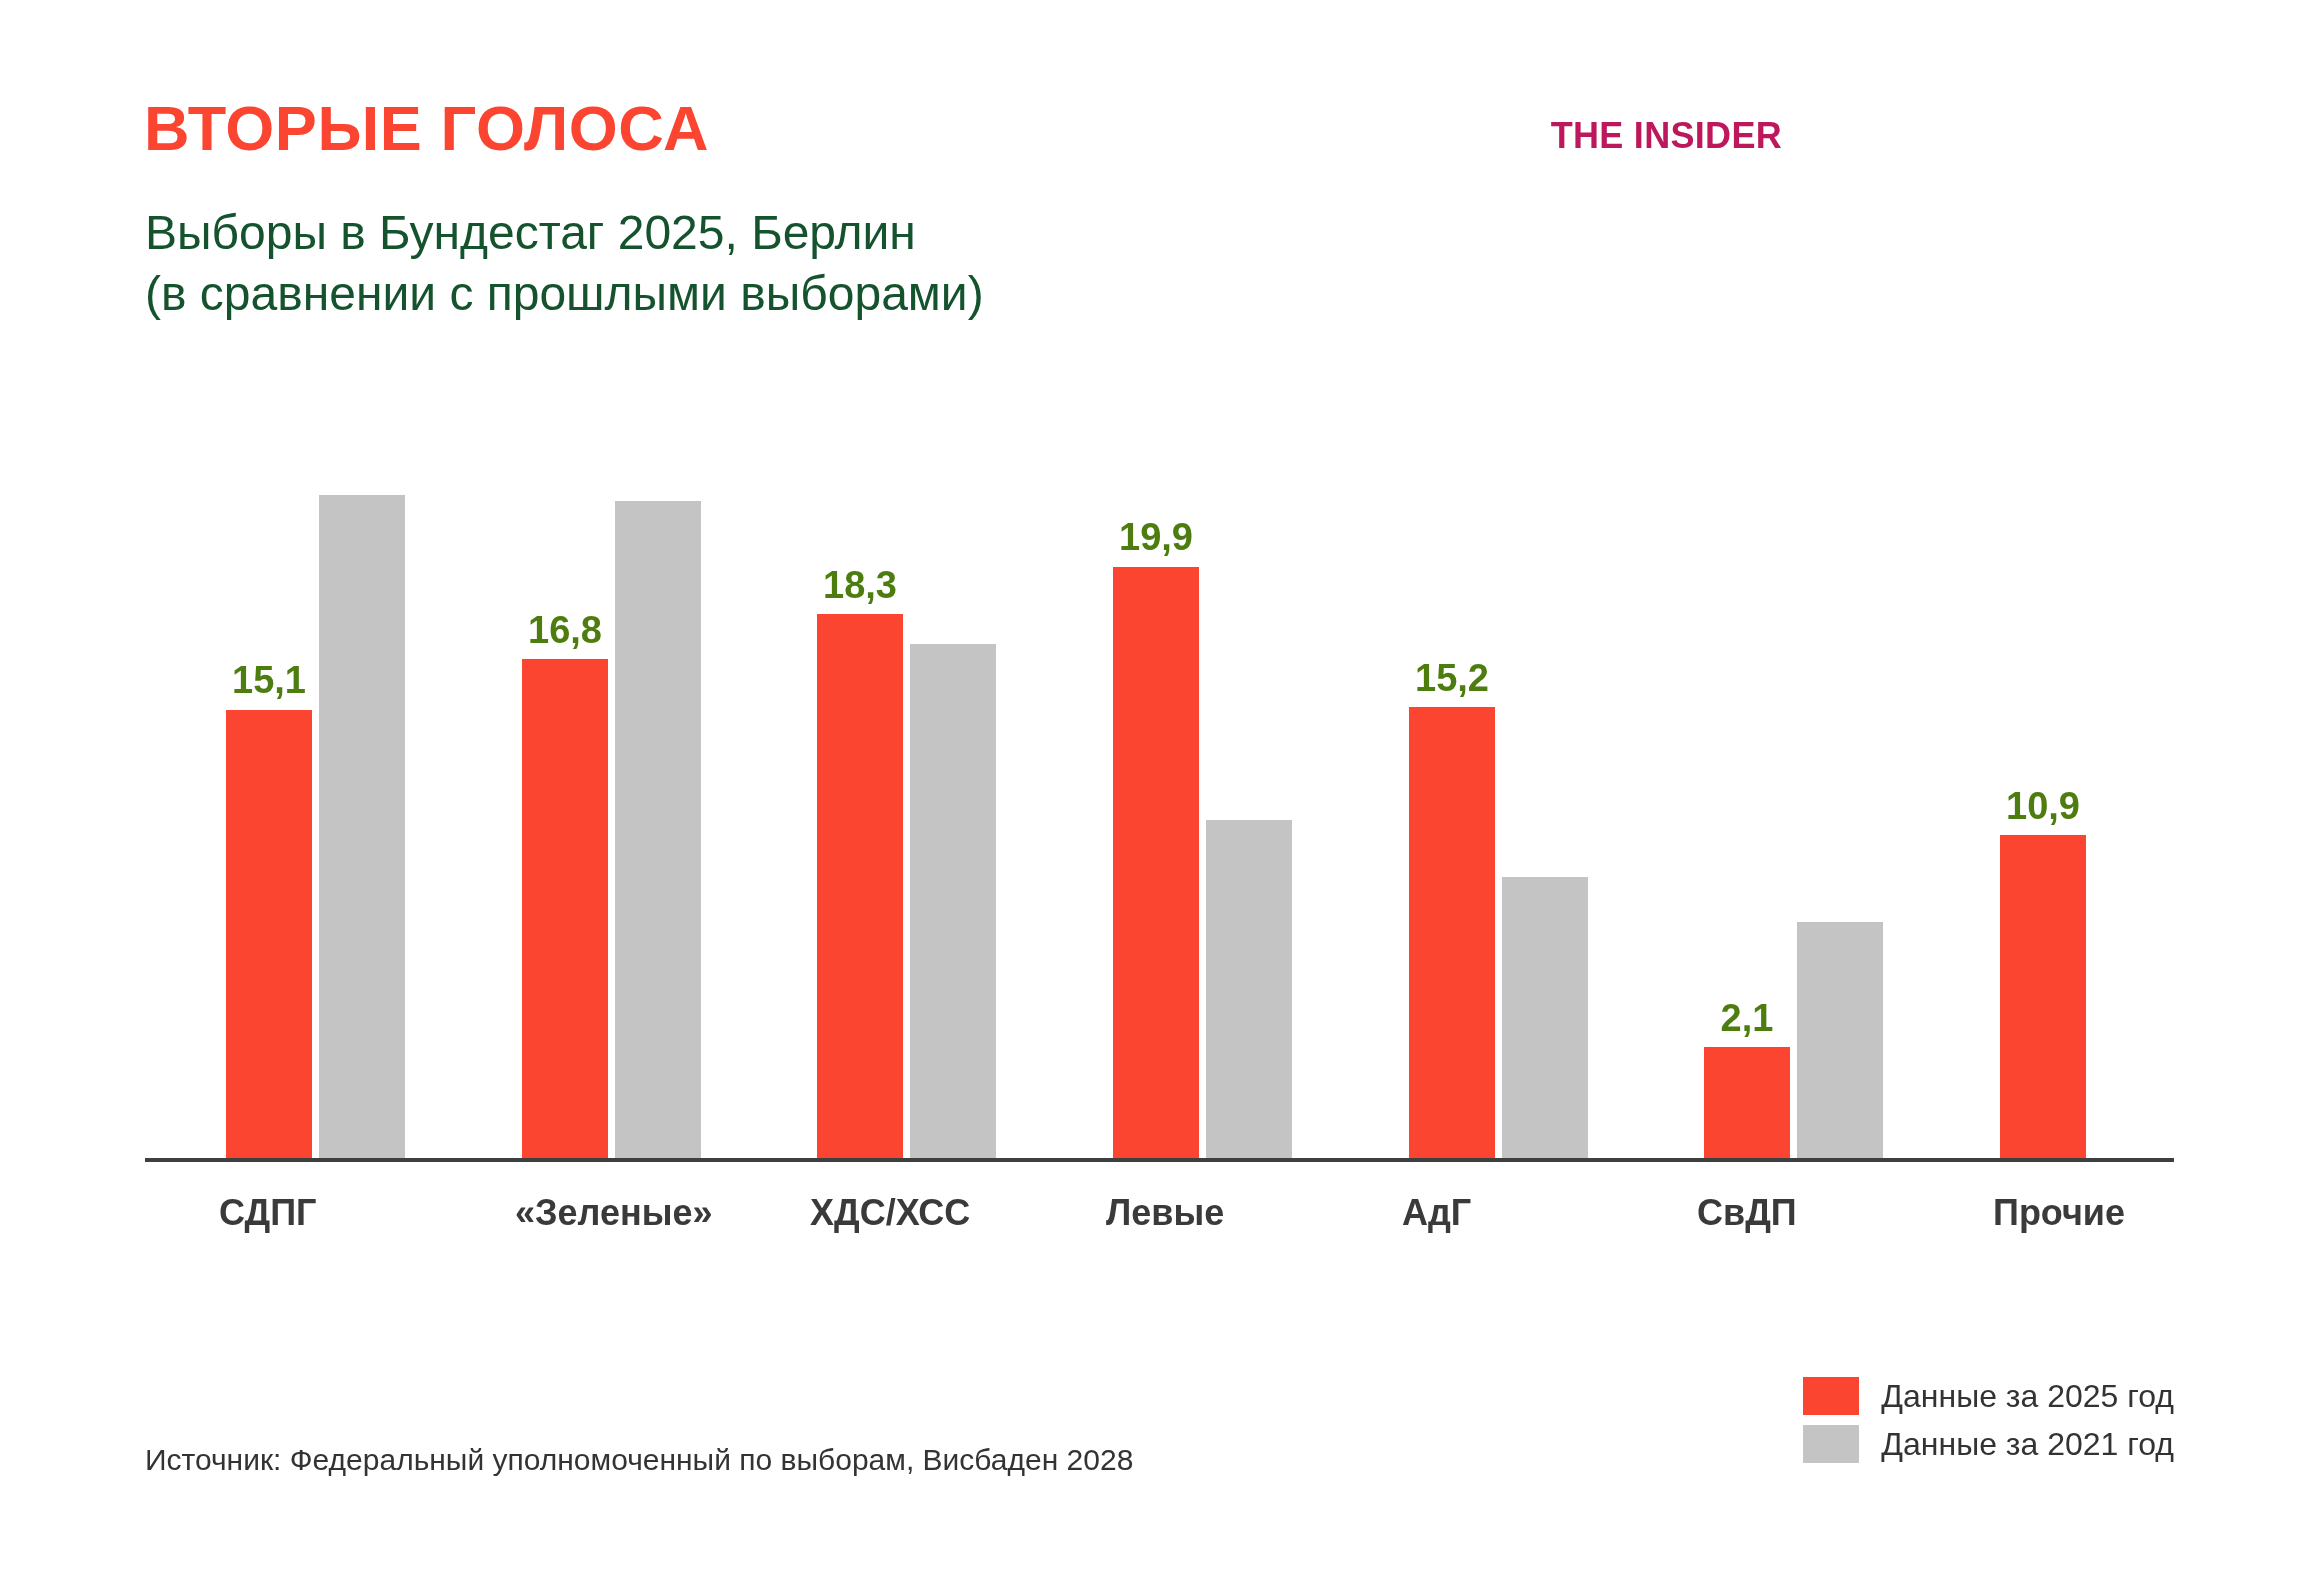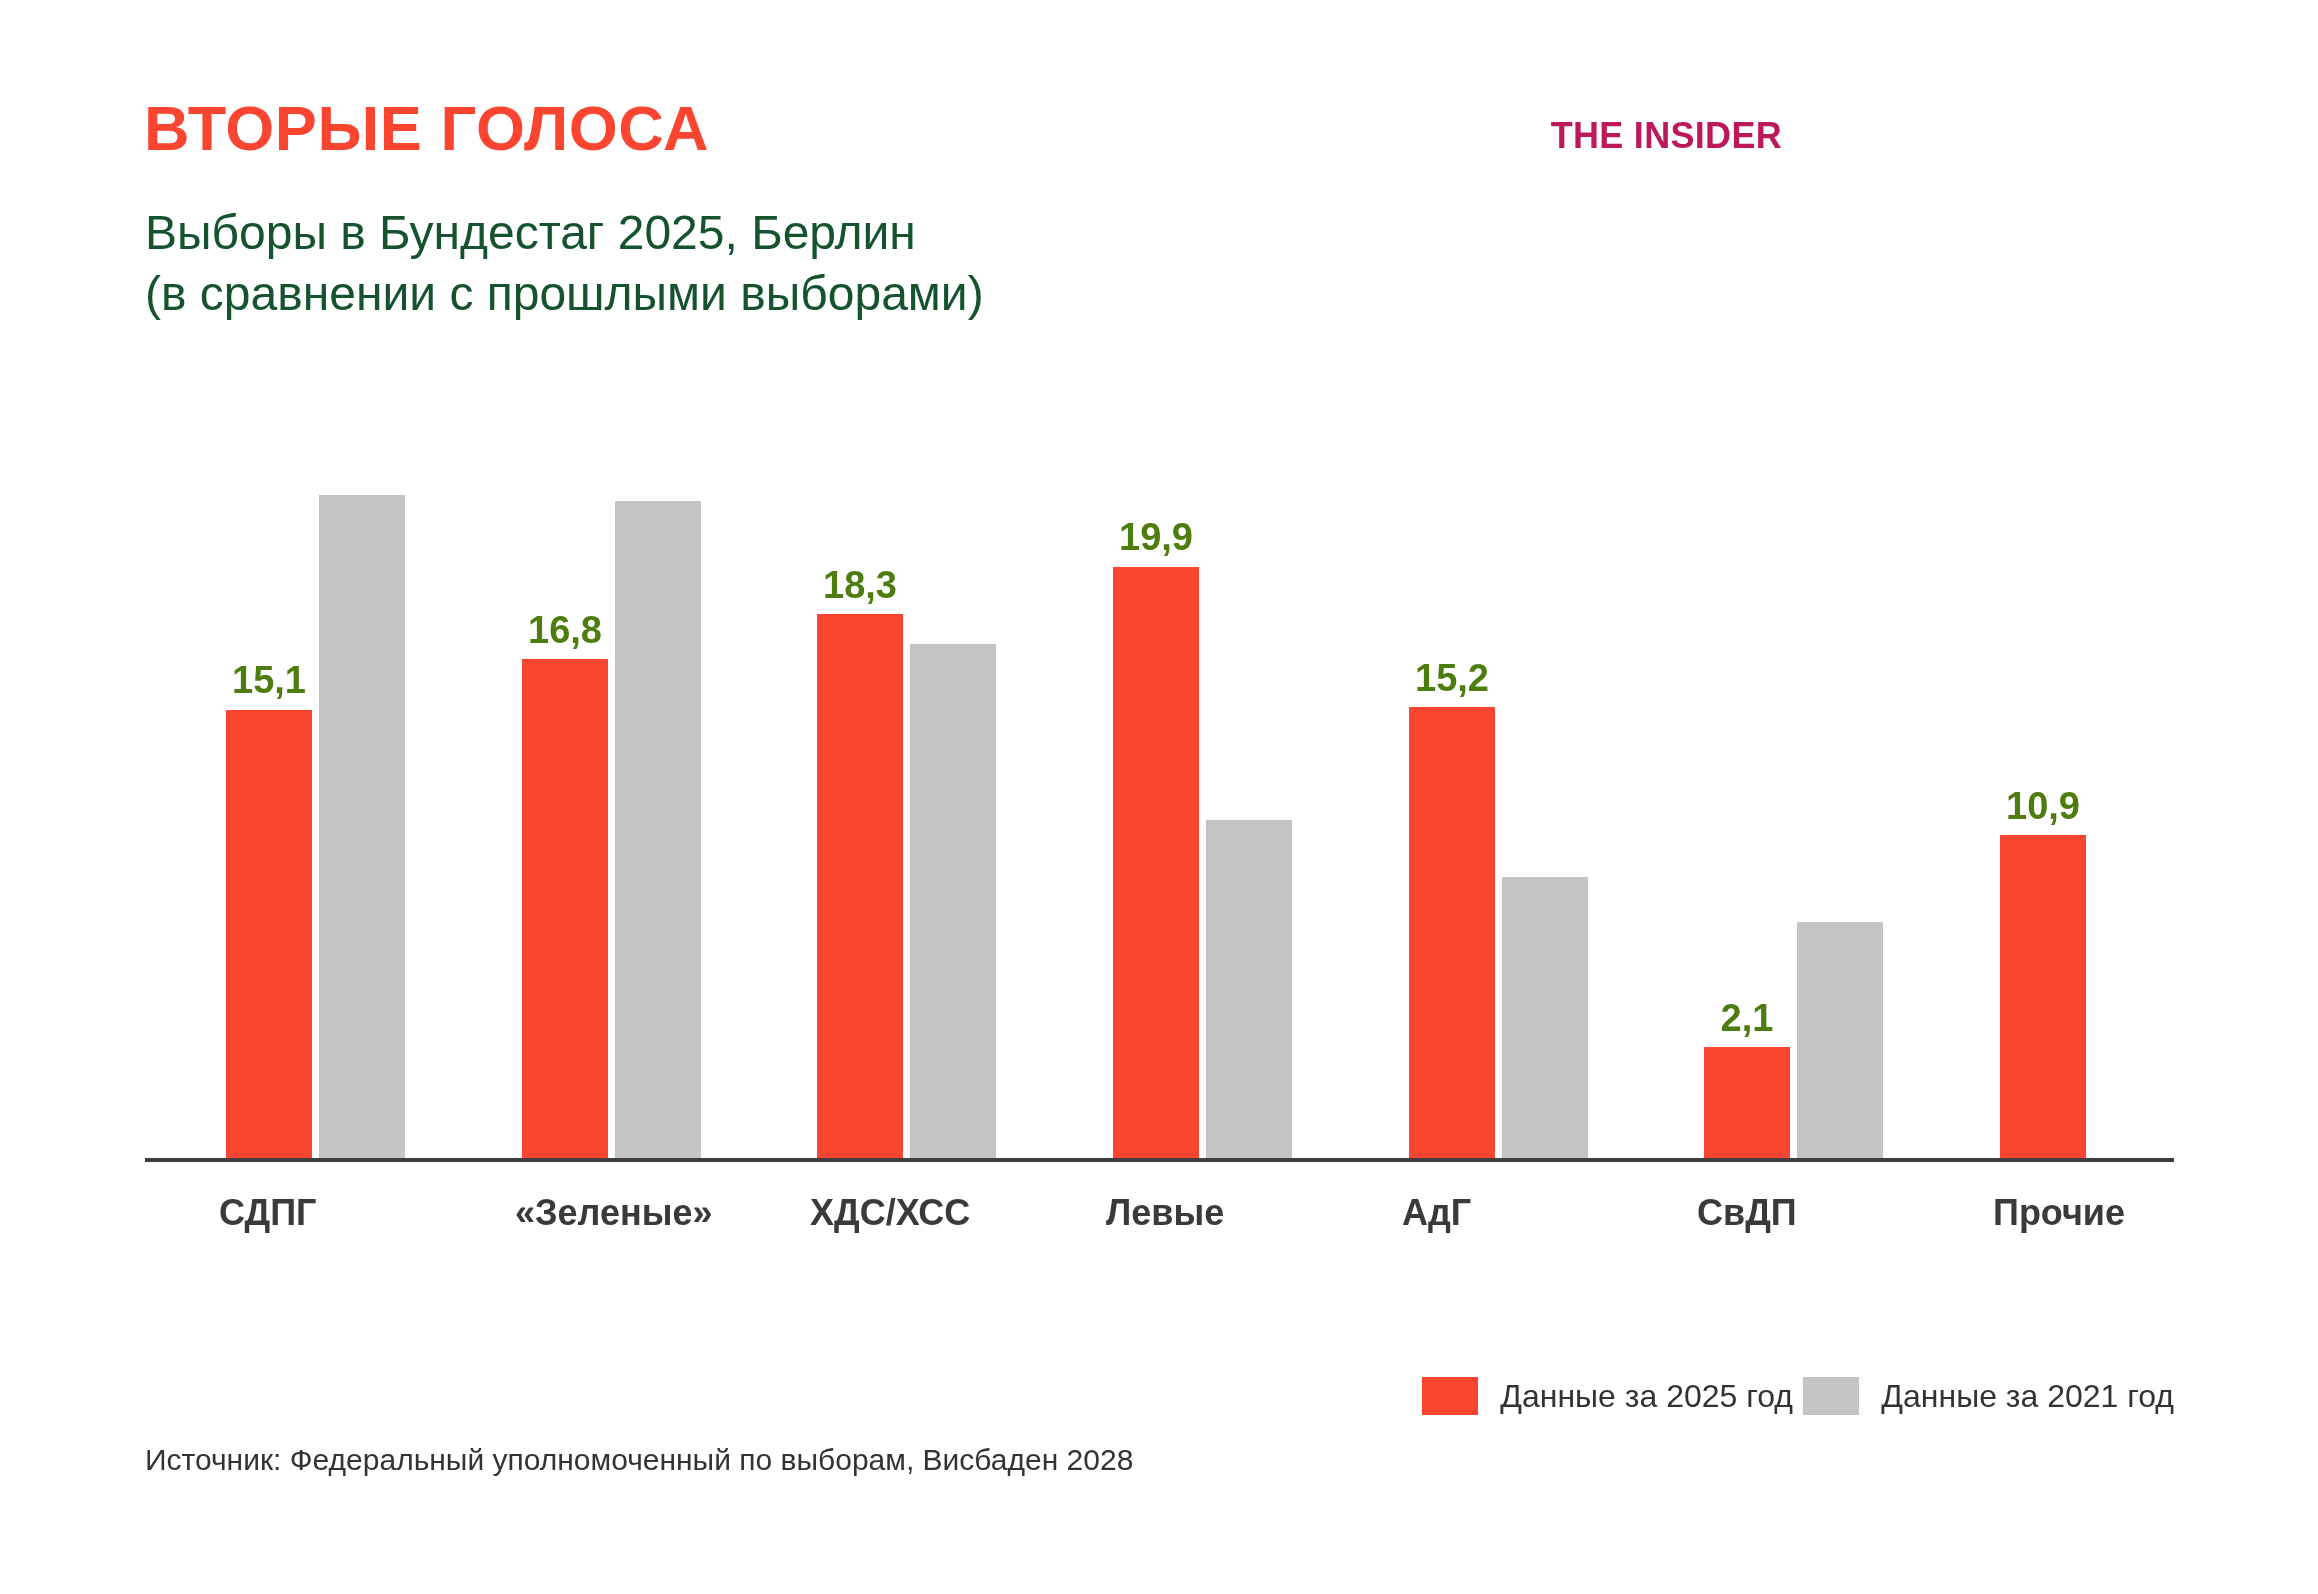--- a/index.html
+++ b/index.html
@@ -110,21 +110,21 @@
     line-height: 1;
     white-space: nowrap;
   }
 
   
   #legend {
     position: absolute;
     right: 145px;
     top: 1377px;
     display: flex;
-    flex-direction: row;
+    flex-direction: column;
     gap: 10.4px;
   }
   .legend-row {
     display: flex;
     align-items: center;
     gap: 22px;
   }
   .legend-swatch {
     width: 56px;
     height: 38px;

